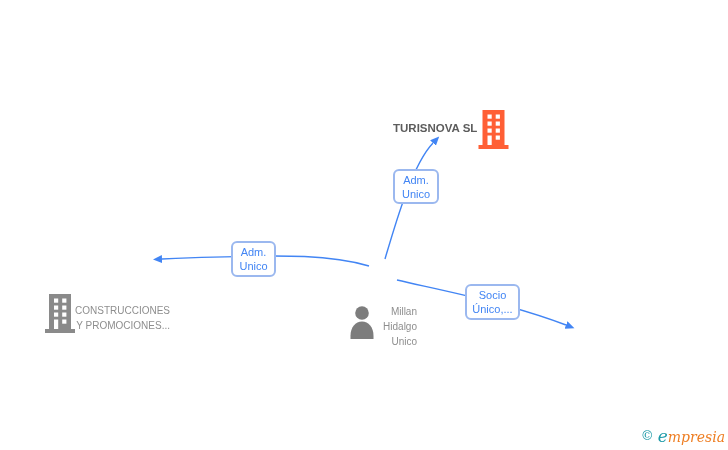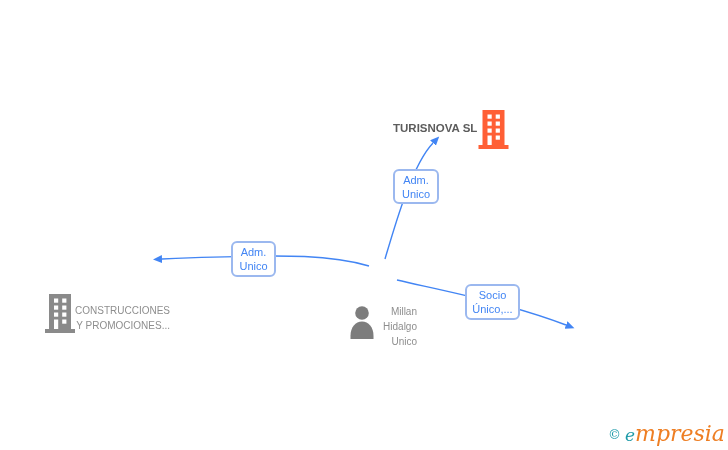--- a/index.html
+++ b/index.html
@@ -23,21 +23,21 @@
     justify-content:center; text-align:center; box-sizing:border-box; padding:2px;
     z-index:2; cursor:pointer;
   }
 
   .watermark {
     position:absolute; right:3px; bottom:4px; z-index:3;
     font-family:"DejaVu Serif", serif; white-space:nowrap;
   }
   .wm-copy { color:#1d9aa8; font-size:13px; margin-right:4px; vertical-align:2px; }
   .wm-e    { color:#1d9aa8; font-size:17px; font-style:italic; }
-  .wm-rest { color:#ee7e23; font-size:22px; font-style:italic; }
+  .wm-rest { color:#ee7e23; font-size:14px; font-style:italic; }
 </style>
 </head>
 <body>
 
 <div class="canvas">
 
   <svg class="edges" width="728" height="450">
     <defs>
       <marker id="arrow" markerWidth="12" markerHeight="10" refX="0" refY="4" orient="auto" markerUnits="userSpaceOnUse">
         <path d="M0,0 L9,4 L0,8 Z" fill="#4285f4"></path>

